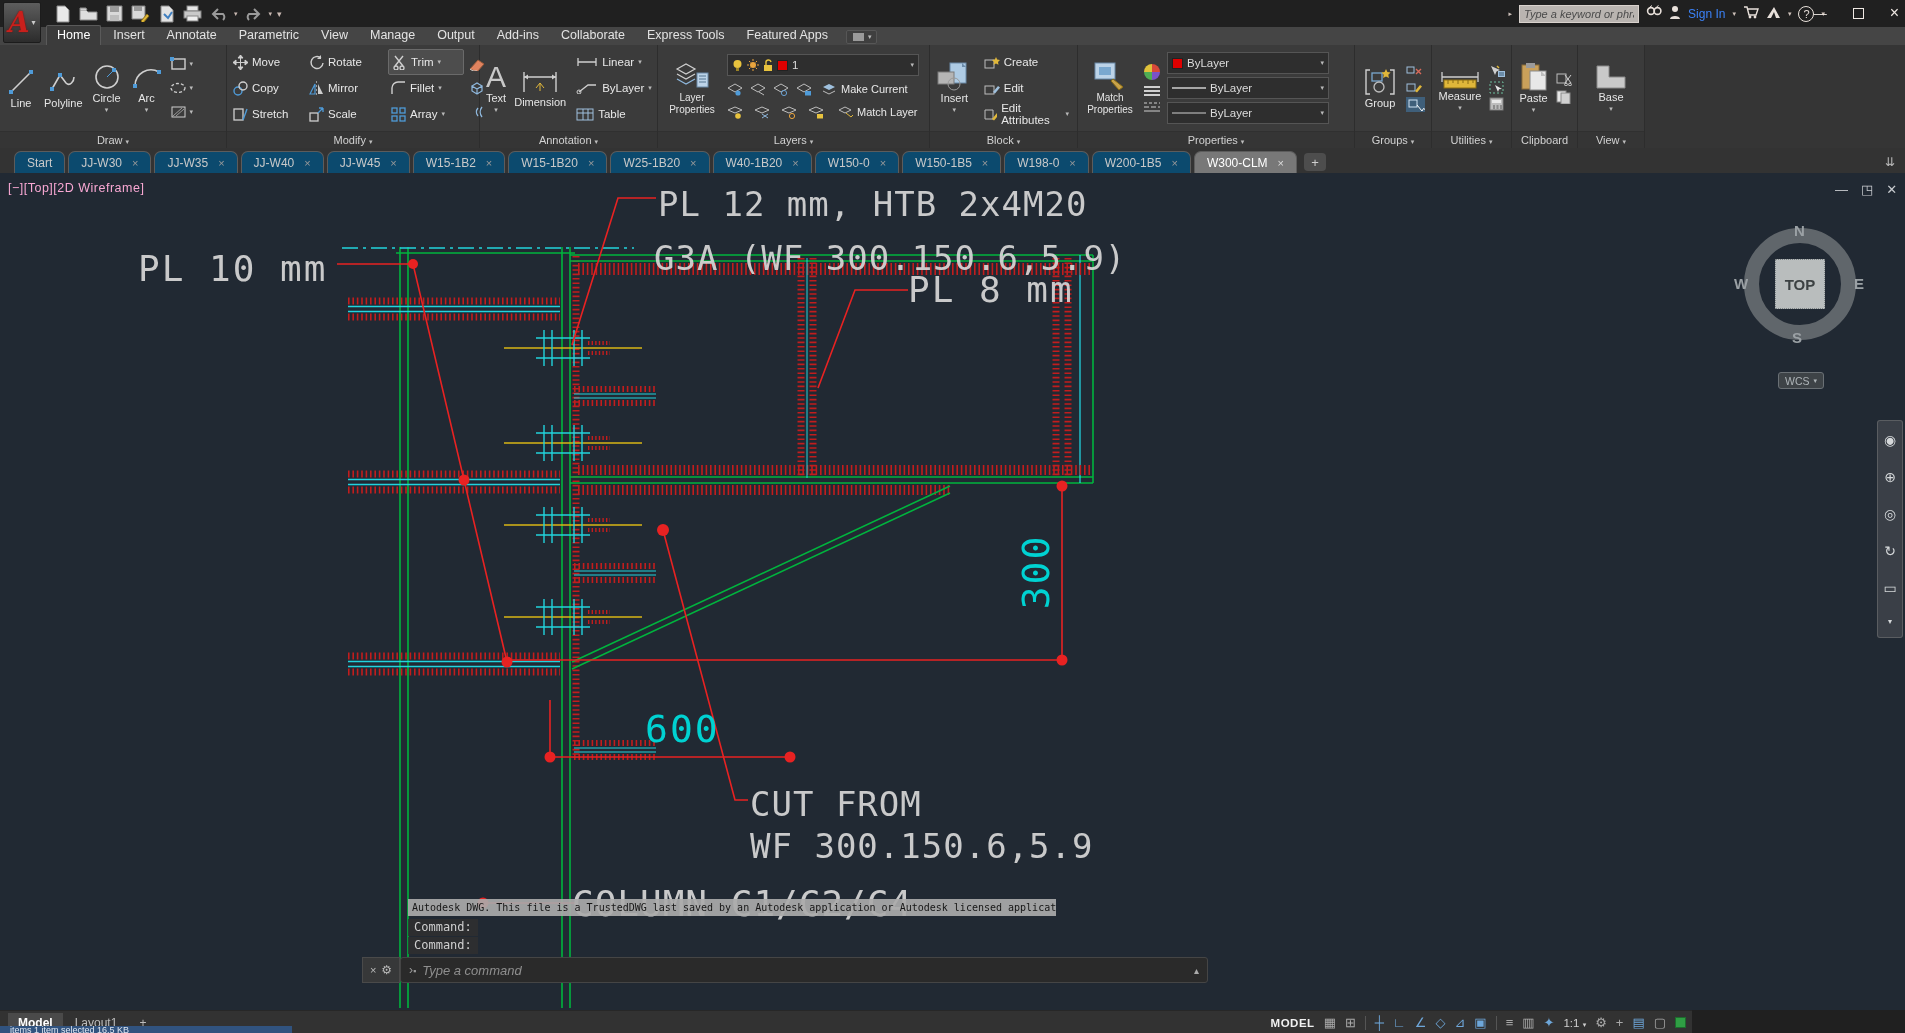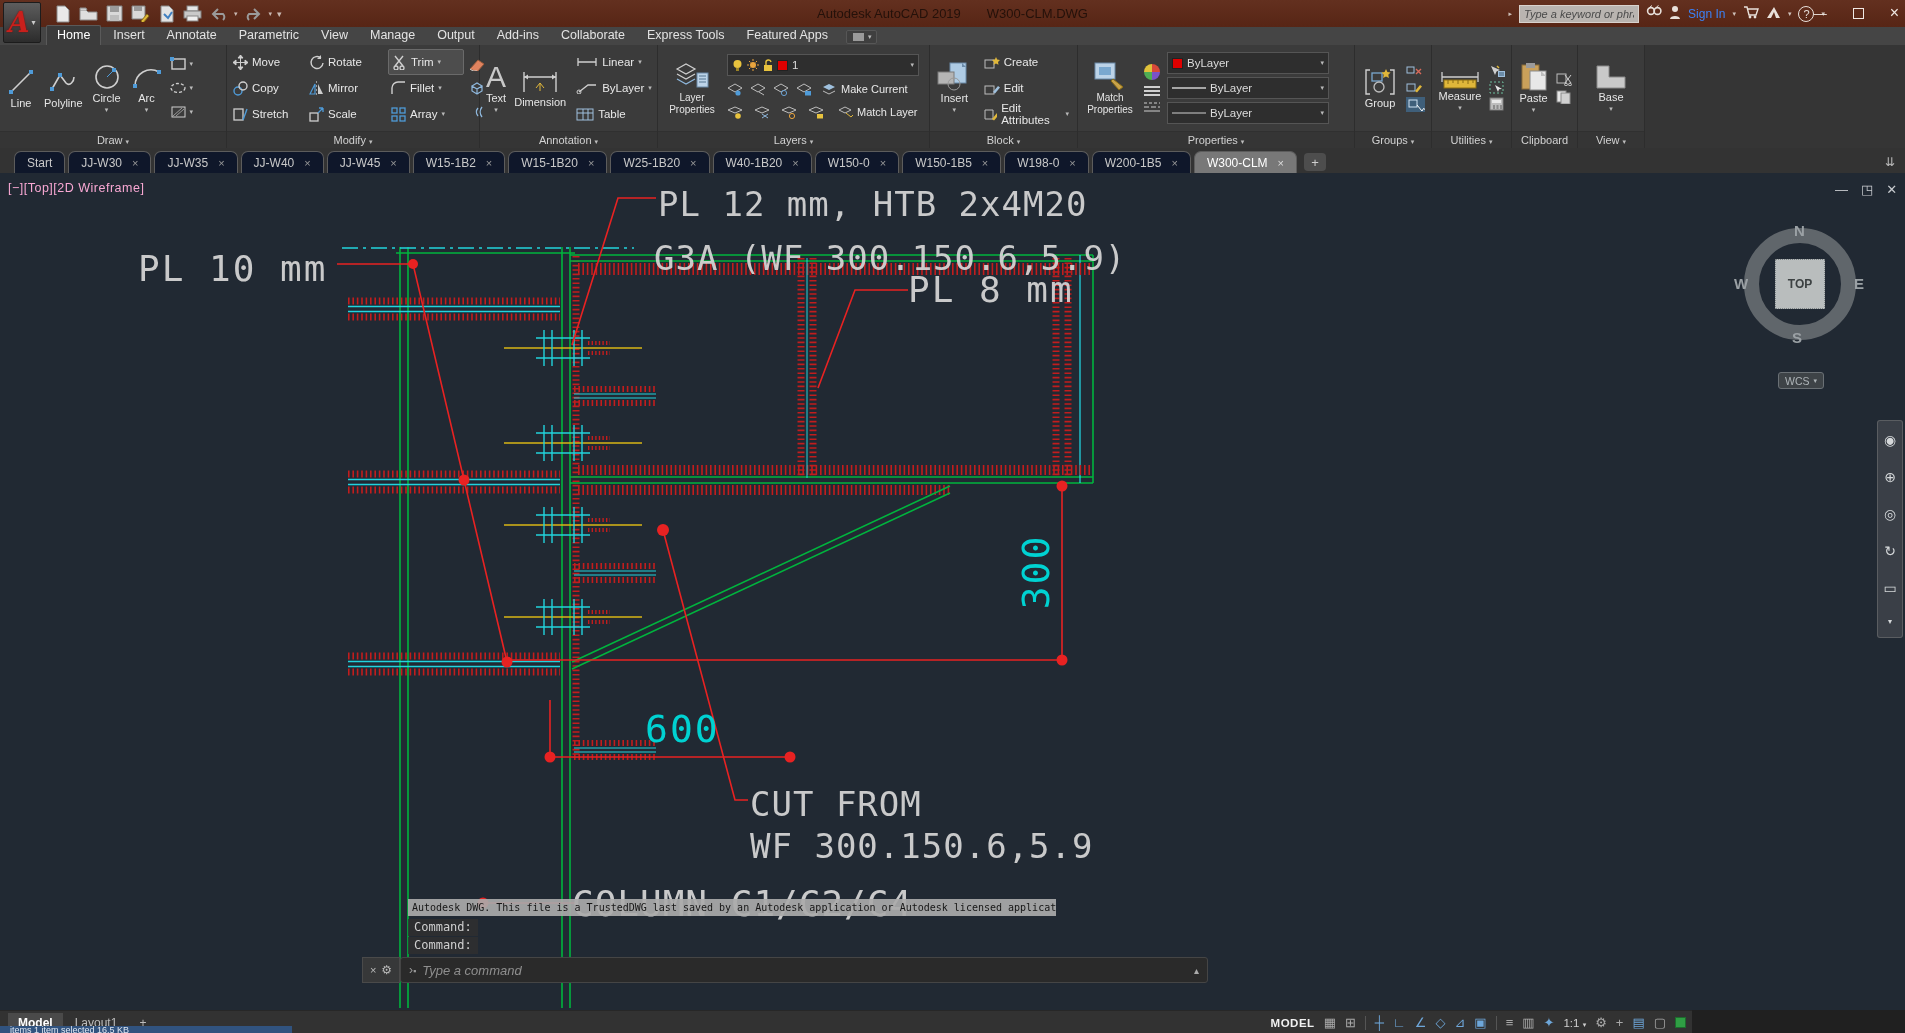--- a/index.html
+++ b/index.html
@@ -60,21 +60,21 @@
   .tool .dd { font-size:7px; color:#b9b9b9; }
   .tool.hl { background:#4d4d4d; border:1px solid #6a6a6a; border-radius:2px; }
   .combo { display:flex; align-items:center; gap:4px; background:#2e2e2e; border:1px solid #555;
      height:22px; padding:0 4px; font-size:11.5px; color:#dcdcdc; }
   .combo .dd { margin-left:auto; font-size:7px; color:#b9b9b9; }
   .swatch-red { width:11px; height:11px; background:#e00000; border:1px solid #222; }
 
   
   #filetabs { left:0; top:148px; width:1905px; height:25px; background:#333;
      display:flex; align-items:flex-end; padding-left:14px; }
-  .ftab { height:22px; display:flex; align-items:center; gap:10px; background:#0f172a;
+  .ftab { height:22px; display:flex; align-items:center; gap:10px; background:#0c4a6e;
      color:#c9c9c9; font-size:12px; padding:0 12px; border-radius:7px 7px 0 0;
      border:1px solid #5c5c5c; border-bottom:none; margin-right:3px; }
   .ftab .x { font-size:11px; color:#9a9a9a; }
   .ftab.active { background:#787878; color:#fff; }
   .ftab-plus { width:22px; height:18px; background:#4d4d4d; border-radius:4px; color:#cfcfcf;
      display:flex; align-items:center; justify-content:center; font-size:13px; margin-left:4px; margin-bottom:2px;}
   #ftab-overflow { margin-left:auto; margin-right:10px; color:#bdbdbd; font-size:12px; margin-bottom:4px;}
 
   
   #canvas { left:0; top:173px; width:1905px; height:837px; background:#212933; }
@@ -84,21 +84,21 @@
   .cadtxt { fill:#d6d6d6; opacity:.93; }
   .dimtxt { fill:#00d2d2; }
 
   
   #viewcube { left:1744px; top:228px; width:112px; height:112px; }
   #vc-ring { position:absolute; left:0; top:0; width:112px; height:112px; border-radius:50%;
      border:15px solid rgba(112,117,121,.8); }
   .vc-letter { position:absolute; color:#9ba1a5; font-size:15px; font-weight:bold; }
   #vc-top { position:absolute; left:31px; top:31px; width:50px; height:50px; background:#b9bdbd;
      border:1px dotted #7e8486; display:flex; align-items:center; justify-content:center;
-     font-size:12px; font-weight:bold; color:#3c4142; }
+     font-size:15px; font-weight:bold; color:#3c4142; }
   #wcs { left:1778px; top:372px; width:46px; height:17px; background:#3e4347; border:1px solid #6a7075;
      border-radius:3px; color:#aeb4b8; font-size:10.5px; display:flex; align-items:center;
      justify-content:center; gap:4px; }
 
   
   #navbar { left:1877px; top:420px; width:26px; height:218px; background:rgba(88,92,96,.45);
      border:1px solid rgba(140,140,140,.4); border-radius:3px; display:flex; flex-direction:column;
      align-items:center; justify-content:space-around; color:#d5d8da; font-size:14px; }
 
   
@@ -132,26 +132,20 @@
   #green-sq { width:11px; height:11px; background:#2f9e44; border:1px solid #1d6b2d; }
 
   #explorer-strip { left:0; top:1026px; width:292px; height:7px; background:#31537f; overflow:hidden; }
   #explorer-strip div { font-size:9px; line-height:10px; color:#dfe7f2; padding-left:10px; margin-top:-1px; white-space:nowrap; }
 </style>
 </head>
 <body>
 
 <div id="root">
 
-  <div id="titlebar" class="abs">
-    <div id="title-center" class="abs">
-      <span>Autodesk AutoCAD 2019</span>
-      <span>W300-CLM.DWG</span>
-    </div>
-  </div>
 
   <div id="app-logo" class="abs">
     <span class="a">A</span>
     <span class="dd">▾</span>
   </div>
 
   <div id="qat" class="abs">
     <span class="qicon">
       <svg width="16" height="18">
           <path d="M2 1h8l4 4v12H2z" fill="#e9e9e9" stroke="#8a8a8a"></path>

